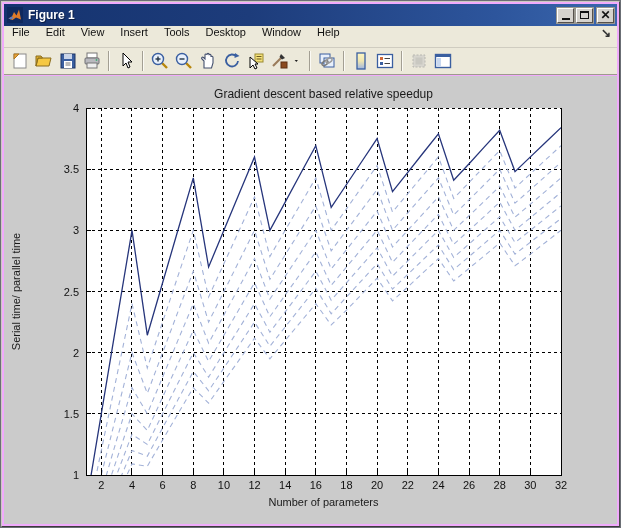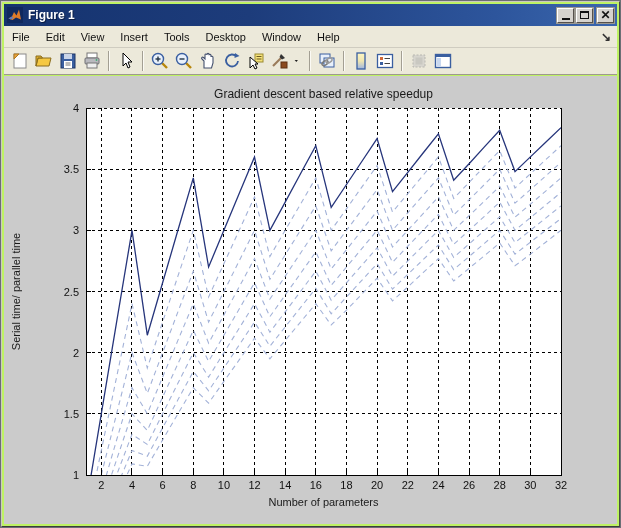--- a/index.html
+++ b/index.html
@@ -1,33 +1,33 @@
 <!DOCTYPE html>
 <html><head>
 <meta charset="utf-8">
 <style>
   html,body{margin:0;padding:0;background:#9aa0a6;font-family:"Liberation Sans",sans-serif;}
   #window{position:relative;width:621px;height:528px;box-sizing:border-box;
-    background:#bef264;border:2px solid;border-color:#cdcac1 #4a4a4a #3c3c3c #cdcac1;
+    background:#f0abfc;border:2px solid;border-color:#cdcac1 #4a4a4a #3c3c3c #cdcac1;
     outline:1px solid #6b6f75;outline-offset:-1px;}
   
   #titlebar{position:absolute;left:2px;top:2px;right:2px;height:22px;
     background:linear-gradient(90deg,#15336f 0%,#1d3c7b 40%,#2d559c 80%,#3a66ad 100%);
     display:flex;align-items:center;padding:0 3px;box-sizing:border-box;}
   #title-text{color:#fff;font-weight:bold;font-size:12px;margin-left:5px;flex:1;
     text-shadow:1px 1px 0 #0a1d45;}
   .winbtn{width:17px;height:15px;background:#d6d3ce;border:1px solid;
     border-color:#ffffff #55504b #55504b #ffffff;box-shadow:0 0 0 1px #9b9890;
     display:flex;align-items:center;justify-content:center;margin-left:2px;padding:0;cursor:default;}
   .glyph-min{width:8px;height:2px;background:#111;margin-top:7px;}
   .glyph-max{width:9px;height:8px;border:1px solid #111;border-top-width:2px;box-sizing:border-box;}
   .glyph-close{font-size:12px;font-weight:bold;color:#111;line-height:10px;}
   
   #menubar{position:absolute;left:2px;top:24px;right:2px;height:21px;background:#ece9da;
-    border-bottom:1px solid #cfccc0;display:flex;align-items:center;font-size:11px;color:#111;}
+    border-bottom:1px solid #cfccc0;display:flex;font-size:11px;color:#111;}
   .menu-item{padding:3px 8px;}
   #dock-arrow{margin-left:auto;margin-right:6px;font-size:12px;font-weight:bold;color:#333;}
   
   #toolbar{position:absolute;left:2px;top:46px;right:2px;height:27px;background:#ece9da;
     border-bottom:1px solid #9e9a8e;display:flex;align-items:center;padding-left:4px;box-sizing:border-box;}
   .tbtn{width:22px;height:22px;display:flex;align-items:center;justify-content:center;
     background:transparent;border:none;padding:0;margin:0 1px;}
   .tbtn.narrow{width:11px;}
   .tbtn.disabled{opacity:.55;filter:grayscale(1);}
   .tsep{width:1px;height:20px;background:#a39f93;border-right:1px solid #fbfaf4;margin:0 4px;}

